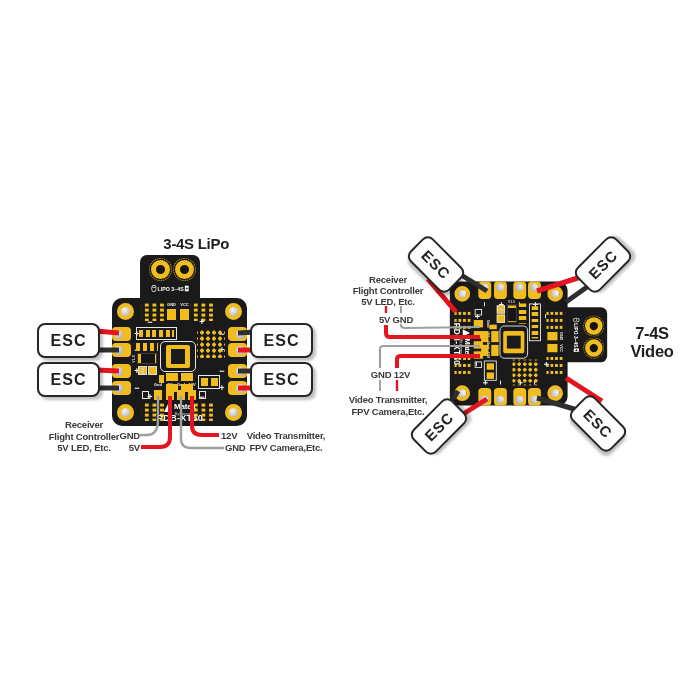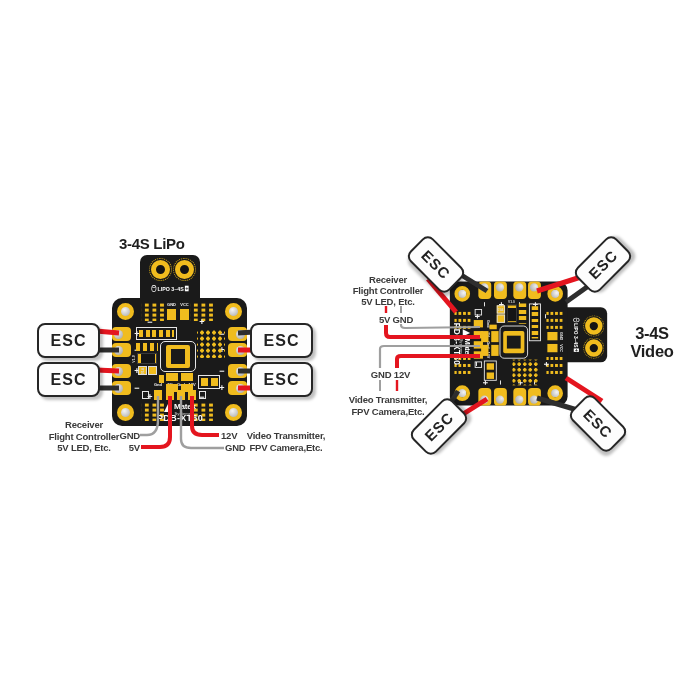--- a/index.html
+++ b/index.html
@@ -2,21 +2,21 @@
 <html><head>
 <meta charset="utf-8">
 <style>
   html,body{margin:0;padding:0;background:#fff;}
   .stage{position:relative;width:700px;height:700px;background:#fff;overflow:hidden;
          font-family:"Liberation Sans",sans-serif;}
   
   .ann{position:absolute;font-weight:bold;color:#3a3a3a;font-size:9.5px;line-height:11.5px;
        letter-spacing:-0.2px;}
   .title{position:absolute;font-weight:bold;color:#1f1f1f;font-size:15px;letter-spacing:-0.3px;
-         text-align:left;}
+         text-align:right;}
   .title2{position:absolute;font-weight:bold;color:#1f1f1f;font-size:16.5px;line-height:18px;
           letter-spacing:-0.3px;text-align:center;}
   
   .board{position:absolute;left:0;top:0;width:135px;height:171px;}
   .tab{position:absolute;left:28px;top:0;width:60px;height:50px;background:#1a1a1a;
        border-radius:7px 7px 0 0;}
   .bmain{position:absolute;left:0;top:43px;width:135px;height:128px;background:#1a1a1a;
          border-radius:10px;}
   .bigpad{position:absolute;width:19px;height:19px;border-radius:50%;background:#141414;
           border:5.5px solid #f0bc1e;box-sizing:border-box;outline:1.5px dotted #cfa516;
@@ -357,21 +357,21 @@
   <div class="ann" style="left:100px;top:430px;width:40px;text-align:right;">GND</div>
   <div class="ann" style="left:100px;top:442px;width:40px;text-align:right;">5V</div>
   <div class="ann" style="left:221px;top:430px;width:40px;">12V</div>
   <div class="ann" style="left:225px;top:442px;width:40px;">GND</div>
   <div class="ann" style="left:243px;top:430px;width:86px;text-align:center;left:243px;">
     <div>Video Transmitter,</div>
     <div>FPV Camera,Etc.</div>
   </div>
 
   <div class="title2" style="left:627px;top:324px;width:50px;">
-    <div>3-4S</div>
+    <div>7-4S</div>
     <div>Video</div>
   </div>
   <div class="ann" style="left:338px;top:274px;width:100px;text-align:center;line-height:11px;">
     <div>Receiver</div>
     <div>Flight Controller</div>
     <div>5V LED, Etc.</div>
   </div>
   <div class="ann" style="left:354px;top:314px;width:84px;text-align:center;">5V GND</div>
   <div class="ann" style="left:348px;top:369px;width:85px;text-align:center;">GND 12V</div>
   <div class="ann" style="left:340px;top:394px;width:96px;text-align:center;line-height:11.5px;">

